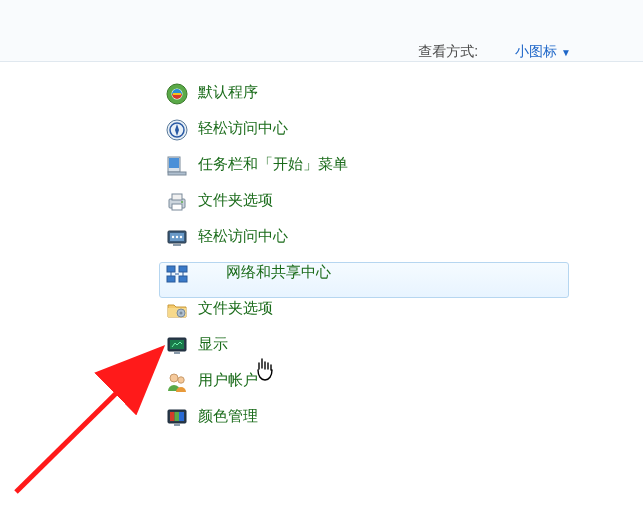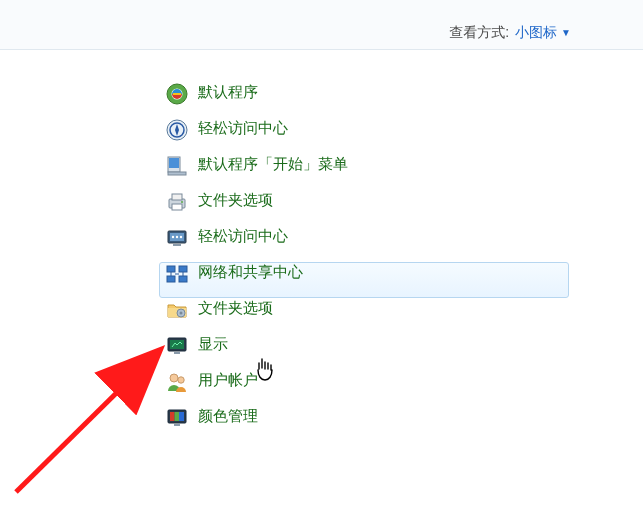--- a/index.html
+++ b/index.html
@@ -4,34 +4,35 @@
   <style>
     * { margin: 0; padding: 0; box-sizing: border-box; }
     html, body { width: 643px; height: 517px; overflow: hidden; }
     body {
       font-family: "Microsoft YaHei", "SimSun", Tahoma, sans-serif;
       font-size: 14px;
       background: #fff;
       position: relative;
     }
     .topbar {
-      height: 50px;
+      height: 62px;
       background: #f9fbfd;
       border-bottom: 1px solid #e0e8ef;
       display: flex;
       justify-content: flex-end;
-      align-items: center;
+      align-items: flex-end;
       padding-top: 16px;
       padding-right: 72px;
       font-size: 14px;
       color: #4b4b4b;
+      gap: 21px;
     }
     .topbar .vm-link {
       color: #1e66c8;
-      margin-left: 6px;
+      margin-left: 16px;
       display: inline-flex;
       align-items: center;
       cursor: default;
     }
     .topbar .vm-link .chev {
       margin-left: 4px;
       font-size: 10px;
       color: #1e66c8;
     }
     .list {
@@ -58,20 +59,21 @@
       justify-content: center;
     }
     .item .lbl {
       color: #1a6b1a;
       font-size: 15px;
       white-space: nowrap;
     }
     .item.hovered {
       background: linear-gradient(#f5fbff, #e8f4ff);
       border-color: #b6d6f0;
+      gap: 28px;
     }
     .cursor {
       position: absolute;
       left: 255px;
       top: 357px;
       pointer-events: none;
     }
     .arrow-annot {
       position: absolute;
       left: 8px;
@@ -119,21 +121,21 @@
   </div>
 
   <div class="item">
     <span class="icon">
       <svg viewBox="0 0 22 22" width="22" height="22">
         <rect x="2" y="2" width="12" height="15" fill="#d9e2ea" stroke="#7a8a9a"></rect>
         <rect x="3" y="3" width="10" height="10" fill="#4a90d8"></rect>
         <rect x="2" y="17" width="18" height="3" fill="#b0c0d0" stroke="#7a8a9a"></rect>
       </svg>
     </span>
-    <span class="lbl">默认程序「开始」菜单</span>
+    <span class="lbl">任务栏和「开始」菜单</span>
   </div>
 
 
   <div class="item">
     <span class="icon">
       <svg viewBox="0 0 22 22" width="22" height="22">
         <rect x="3" y="8" width="16" height="9" rx="1" fill="#cdd6de" stroke="#7a8a9a"></rect>
         <rect x="6" y="3" width="10" height="6" fill="#f0f0f0" stroke="#7a8a9a"></rect>
         <rect x="6" y="13" width="10" height="6" fill="#fff" stroke="#7a8a9a"></rect>
         <circle cx="16" cy="11" r="1" fill="#5aa948"></circle>

